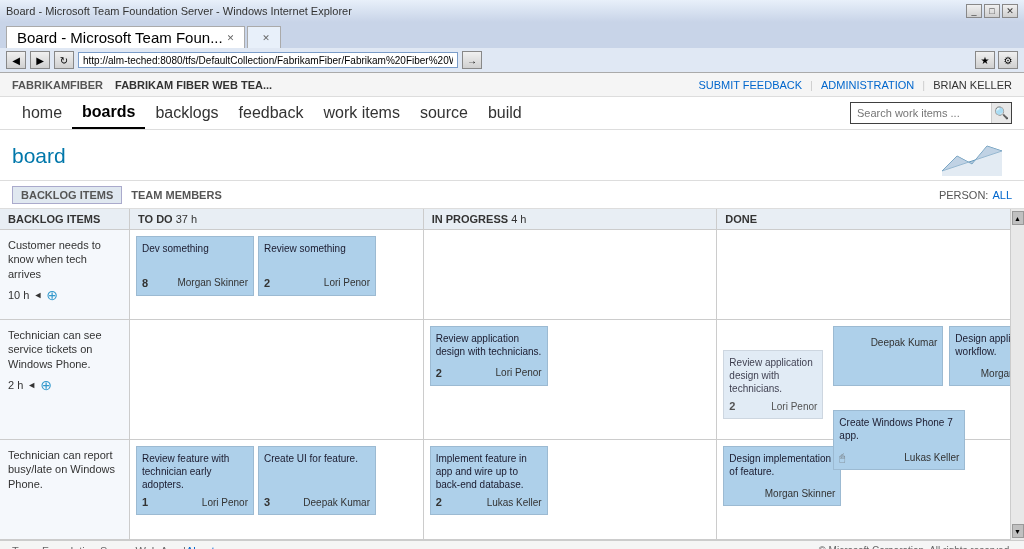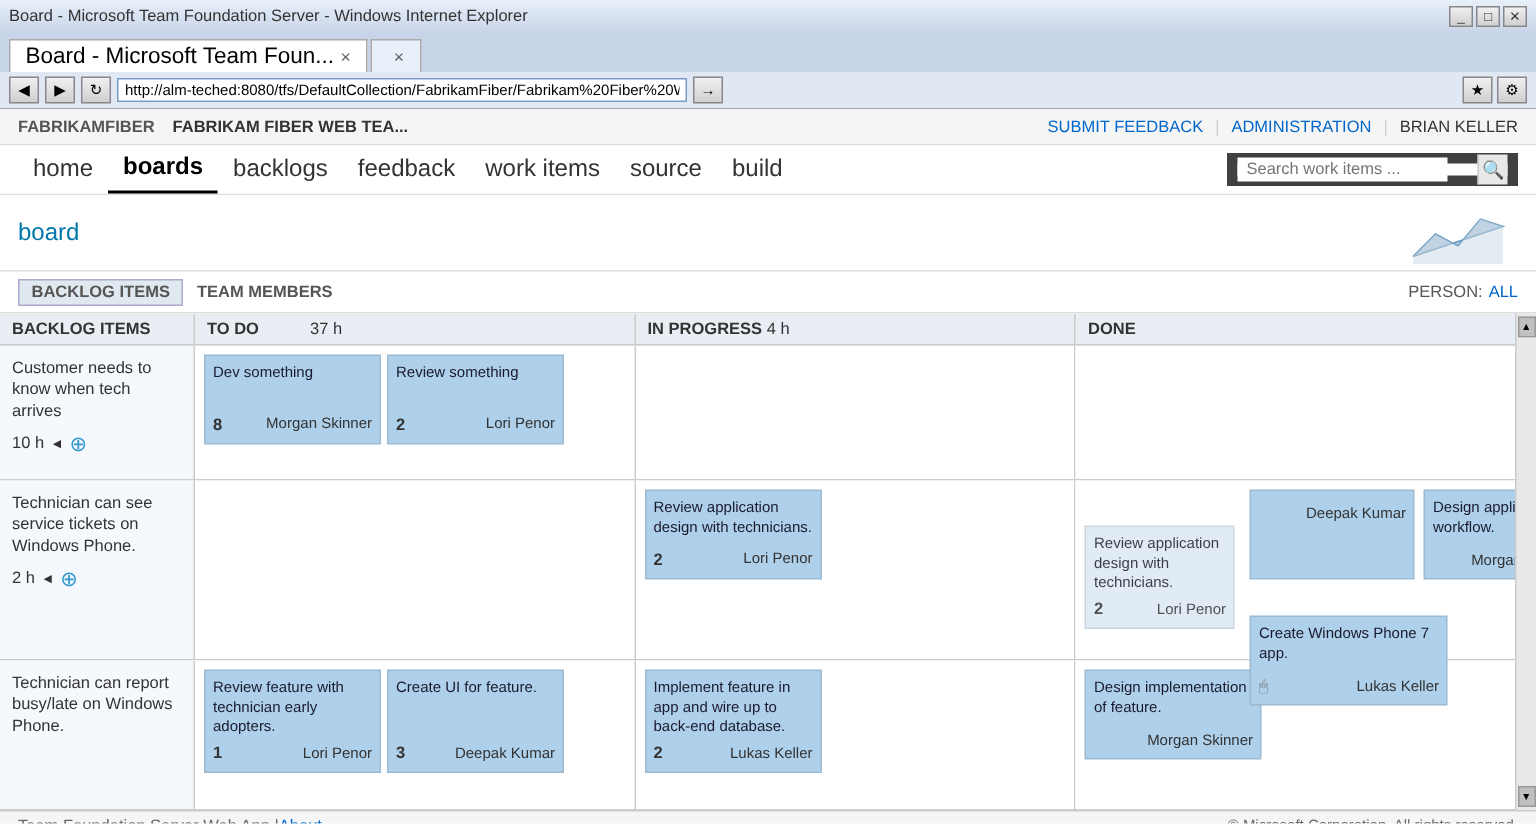--- a/index.html
+++ b/index.html
@@ -26,25 +26,25 @@
     .org-name { font-weight: bold; font-size: 11px; color: #555; margin-right: 12px; }
     .project-name { font-size: 11px; color: #333; font-weight: bold; }
     .org-actions { margin-left: auto; display: flex; gap: 8px; font-size: 11px; color: #0066cc; }
     .org-actions span { cursor: pointer; }
     .org-actions .separator { color: #ccc; }
     .org-actions .user { color: #333; }
 
     .nav-bar { display: flex; align-items: center; padding: 0 12px; height: 32px; background: #fff; }
     .nav-item { padding: 6px 10px; font-size: 16px; color: #333; cursor: pointer; text-decoration: none; }
     .nav-item.active { font-weight: bold; color: #000; border-bottom: 2px solid #000; }
-    .search-box { margin-left: auto; display: flex; align-items: center; border: 7px solid #404040; height: 22px; gap: 20px; }
+    .search-box { margin-left: auto; display: flex; align-items: center; border: 1px solid #404040; height: 22px; }
     .search-input { border: none; padding: 2px 6px; font-size: 11px; width: 140px; outline: none; color: #999; }
     .search-btn { width: 20px; height: 20px; display: flex; align-items: center; justify-content: center; background: #e8e8e8; border-left: 1px solid #ccc; cursor: pointer; }
     .page-header { padding: 6px 12px 4px; border-bottom: 1px solid #ddd; display: flex; align-items: center; }
-    .page-title { font-size: 16px; font-weight: 300; color: #0077aa; flex: 1; }
+    .page-title { font-size: 21px; font-weight: 300; color: #0077aa; flex: 1; }
     .page-chart { width: 80px; height: 40px; }
 
     .sub-tabs { display: flex; align-items: center; padding: 4px 12px; border-bottom: 1px solid #ddd; height: 28px; }
     .sub-tab { font-size: 11px; padding: 2px 8px; cursor: pointer; color: #555; border: 1px solid transparent; text-transform: uppercase; font-weight: bold; }
     .sub-tab.active { background: #e0e8f0; border-color: #aac; }
     .person-filter { margin-left: auto; font-size: 11px; color: #555; display: flex; align-items: center; gap: 4px; }
 
     
     .card { width: 118px; min-height: 60px; padding: 5px; font-size: 10px; line-height: 1.3; position: relative; display: flex; flex-direction: column; justify-content: space-between; cursor: pointer; border: 1px solid rgba(0,0,0,0.1); }
     .card-blue { background: #aed0ea; }
@@ -138,21 +138,21 @@
     <span>PERSON:</span>
     <span style="cursor:pointer;color:#0066cc;">ALL</span>
   </div>
 </div>
 
 <div style="display:flex;flex:1;overflow:hidden;">
   <div style="flex:1;overflow:auto;">
 
     <div style="display:flex;background:#e8eef4;border-bottom:1px solid #ccc;position:sticky;top:0;z-index:5;">
       <div style="width:130px;min-width:130px;padding:4px 8px;font-size:11px;font-weight:bold;color:#333;border-right:1px solid #ccc;">BACKLOG ITEMS</div>
-      <div style="flex:2;padding:4px 8px;font-size:11px;font-weight:bold;color:#333;border-right:1px solid #ccc;">TO DO <span style="font-weight:normal;margin-left:31px;">37 h</span></div>
+      <div style="flex:2;padding:4px 8px;font-size:11px;font-weight:bold;color:#333;border-right:1px solid #ccc;">TO DO <span style="font-weight:normal;">37 h</span></div>
       <div style="flex:2;padding:4px 8px;font-size:11px;font-weight:bold;color:#333;border-right:1px solid #ccc;">IN PROGRESS <span style="font-weight:normal;">4 h</span></div>
       <div style="flex:2;padding:4px 8px;font-size:11px;font-weight:bold;color:#333;">DONE</div>
     </div>
 
     <div style="display:flex;border-bottom:1px solid #ccc;min-height:90px;">
       <div style="width:130px;min-width:130px;padding:8px;border-right:1px solid #ccc;background:#f5f8fc;">
         <div style="font-size:11px;color:#333;line-height:1.3;margin-bottom:6px;">Customer needs to know when tech arrives</div>
         <div style="font-size:11px;color:#333;display:flex;align-items:center;gap:4px;">
           <span>10 h</span>
           <span style="font-size:9px;">◄</span>

